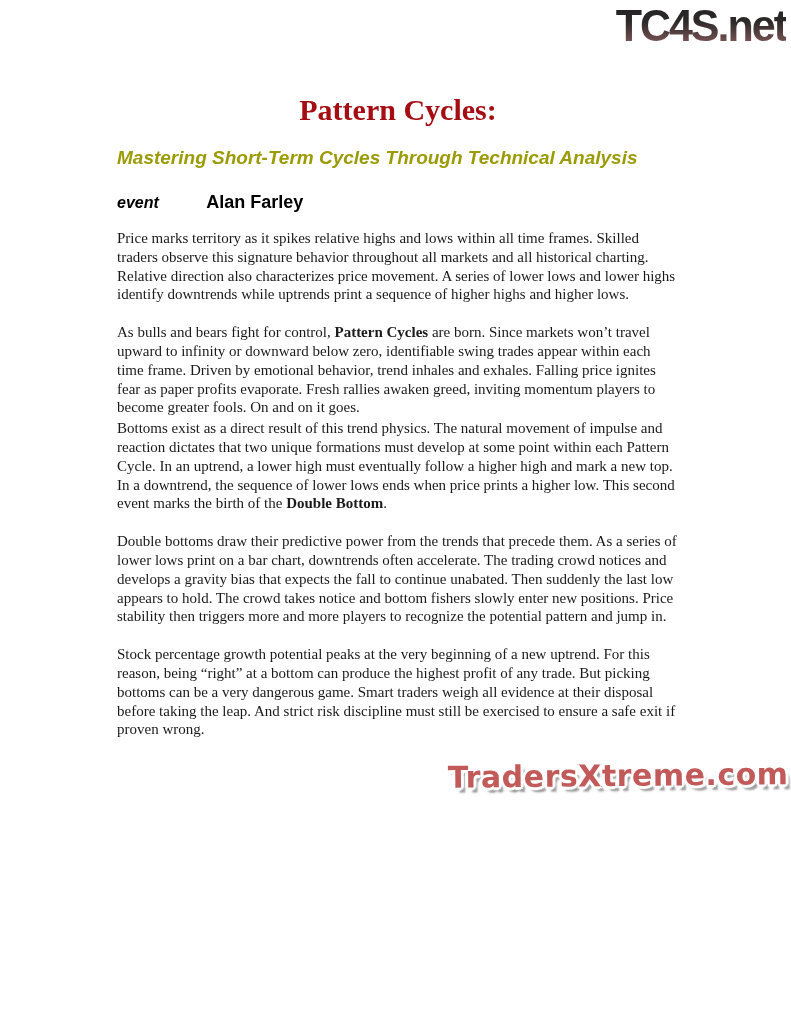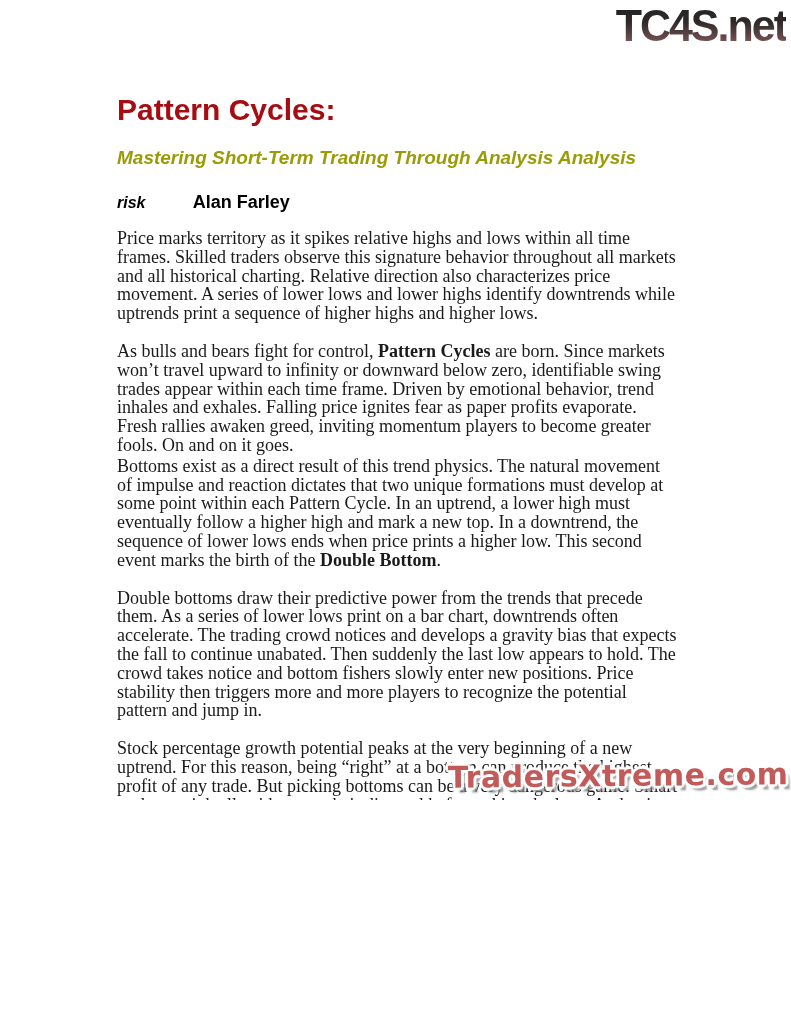--- a/index.html
+++ b/index.html
@@ -15,37 +15,37 @@
     font-weight:700; font-size:43px; letter-spacing:-2px;
     transform:scaleY(1.05); transform-origin:top right;
     background:linear-gradient(180deg,#232323 10%,#2d2929 42%,#6a4b4b 75%,#936c6c 96%);
     -webkit-background-clip:text; background-clip:text; color:transparent;
     filter:drop-shadow(0 1px 0 rgba(255,255,255,0.55));
   }
 
   .content { position:absolute; left:117px; top:93px; width:562px; }
 
   .title {
-    font-family:Liberation Sans, sans-serif; font-weight:700;
-    font-size:30px; color:#a60d12; margin:0 0 20px 0;
+    font-family:Liberation Serif, serif; font-weight:700;
+    font-size:30px; color:#a60d12; margin:0 0 20px 0;text-align:center;
   }
   .subtitle {
     font-family:"Liberation Sans", sans-serif; font-weight:700; font-style:italic;
     font-size:19px; color:#9b9b06; margin:0 0 23px 0;
   }
   .byline { font-family:"Liberation Sans", sans-serif; margin:0 0 16px 0; color:#000; }
   .byline-prefix { font-style:italic; font-weight:700; font-size:16px; }
   .byline-name  { font-weight:700; font-size:18px;padding-left:43px; }
   .email {
     font-family:"Liberation Sans", sans-serif; font-weight:700;
     font-size:15px; color:#000; margin:0 0 52px 0;
   }
 
   .body-para {
-    font-size:18px; line-height:18.8px; color:#1a1a1a;
+    font-size:15px; line-height:18.8px; color:#1a1a1a;
     margin:0 0 19px 0;
   }
   .body-para.tight { margin-bottom:2px; }
   .bi { font-weight:700; }
 
   .section-heading {
     font-family:"Liberation Sans", sans-serif; font-weight:700;
     font-size:15.5px; color:#000; margin:0 0 22px 0;
   }
 
@@ -80,23 +80,23 @@
 <body>
 
 <div class="page">
 
   <div class="tc4s">TC4S.net</div>
 
   <div class="content">
 
     <h1 class="title">Pattern Cycles:</h1>
 
-    <h2 class="subtitle">Mastering Short-Term Trading Through Analysis Analysis</h2>
+    <h2 class="subtitle">Mastering Short-Term Cycles Through Technical Analysis</h2>
 
-    <p class="byline"><span class="byline-prefix">risk</span><span class="byline-name"> <span>Alan Farley</span></span></p>
+    <p class="byline"><span class="byline-prefix">event</span><span class="byline-name"> <span>Alan Farley</span></span></p>
 
 
     <p class="body-para">Price marks territory as it spikes relative highs and lows within all time frames. Skilled traders observe this signature behavior throughout all markets and all historical charting. Relative direction also characterizes price movement. A series of lower lows and lower highs identify downtrends while uptrends print a sequence of higher highs and higher lows.</p>
 
     <p class="body-para tight"><span>As bulls and bears fight for control, </span><span class="bi">Pattern Cycles</span><span> are born. Since markets won’t travel upward to infinity or downward below zero, identifiable swing trades appear within each time frame. Driven by emotional behavior, trend inhales and exhales. Falling price ignites fear as paper profits evaporate. Fresh rallies awaken greed, inviting momentum players to become greater fools. On and on it goes.</span></p>
 
 
 
     <p class="body-para"><span>Bottoms exist as a direct result of this trend physics. The natural movement of impulse and reaction dictates that two unique formations must develop at some point within each Pattern Cycle. In an uptrend, a lower high must eventually follow a higher high and mark a new top. In a downtrend, the sequence of lower lows ends when price prints a higher low. This second event marks the birth of the </span><span class="bi">Double Bottom</span><span>.</span></p>
 

